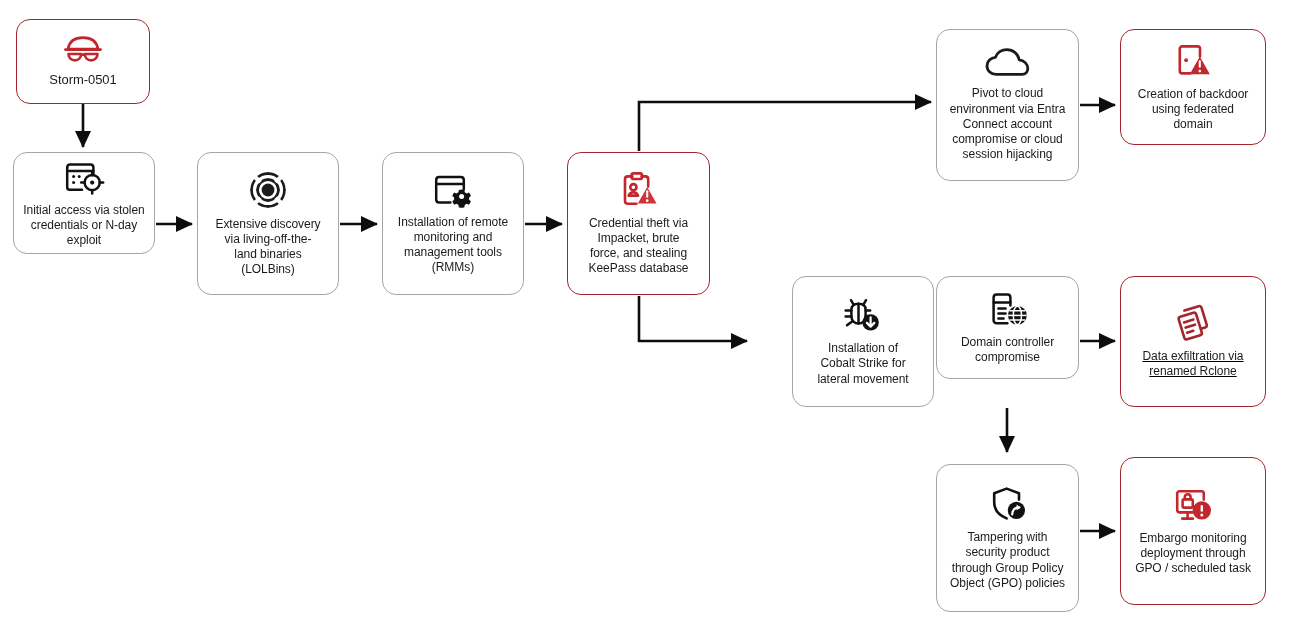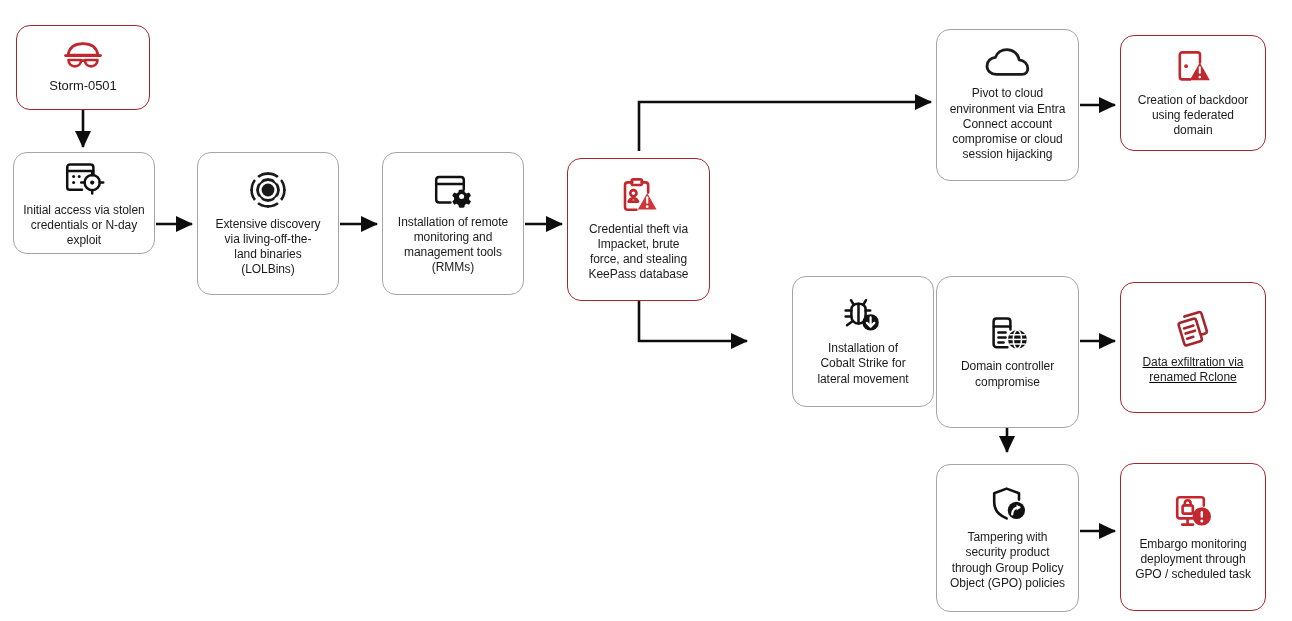--- a/index.html
+++ b/index.html
@@ -11,21 +11,21 @@
     box-sizing:border-box;
     background:#ffffff;
     border:1.6px solid #a6a6a6;
     border-radius:14px;
     display:flex;
     flex-direction:column;
     align-items:center;
     justify-content:center;
     padding:6px 7px;
   }
-  .node.red{border-color:#a4262c;margin-top:6px;}
+  .node.red{border-color:#a4262c;}
 
   .node .ico{
     display:block;
     line-height:0;
     margin-bottom:7px;
   }
   .node .ico svg{display:block;}
 
   .node .lbl{
     text-align:center;
@@ -217,21 +217,21 @@
         </g>
         <circle cx="28.6" cy="26.4" r="8.2" fill="#111"></circle>
         <path d="M28.6,21.4 L28.6,30.4 M24.9,26.9 L28.6,30.6 L32.3,26.9" fill="none" stroke="#fff" stroke-width="2.2" stroke-linecap="round" stroke-linejoin="round"></path>
       </svg>
     </span>
     <span class="lbl">Installation of
 Cobalt Strike for
 lateral movement</span>
   </div>
 
-  <div class="node" style="left:936px;top:276px;width:143px;height:152px;border-radius:15px;">
+  <div class="node" style="left:936px;top:276px;width:143px;height:103px;">
     <span class="ico">
       <svg width="44" height="38" viewBox="0 0 44 38">
         <g fill="none" stroke="#111" stroke-width="2.5" stroke-linejoin="round" stroke-linecap="round">
           <path d="M21.4,33.2 L10.6,33.2 C8.9,33.2 7.6,31.9 7.6,30.2 L7.6,7.6 C7.6,5.9 8.9,4.6 10.6,4.6 L21.4,4.6 C23.1,4.6 24.4,5.9 24.4,7.6 L24.4,15.6"></path>
           <path d="M7.8,12.6 L24.3,12.6"></path>
           <path d="M12.4,18.4 L19.6,18.4 M12.4,23.6 L19.6,23.6 M12.4,28.6 L17.6,28.6"></path>
         </g>
         <g transform="translate(31.4,25.4)">
           <circle cx="0" cy="0" r="9.4" fill="#111"></circle>
           <g fill="none" stroke="#fff" stroke-width="1.5">

